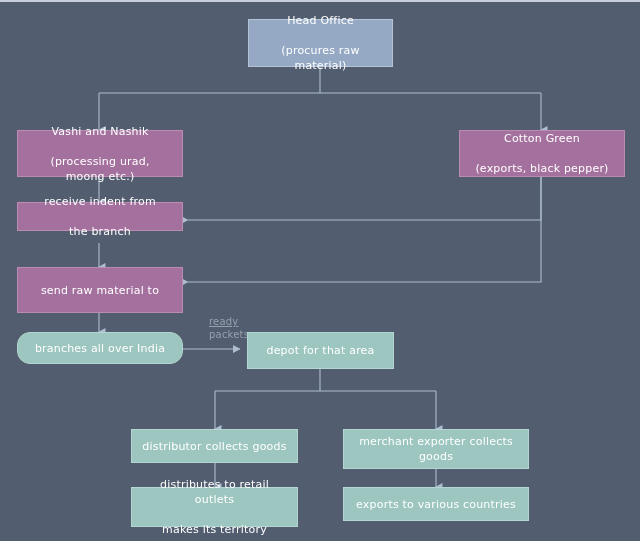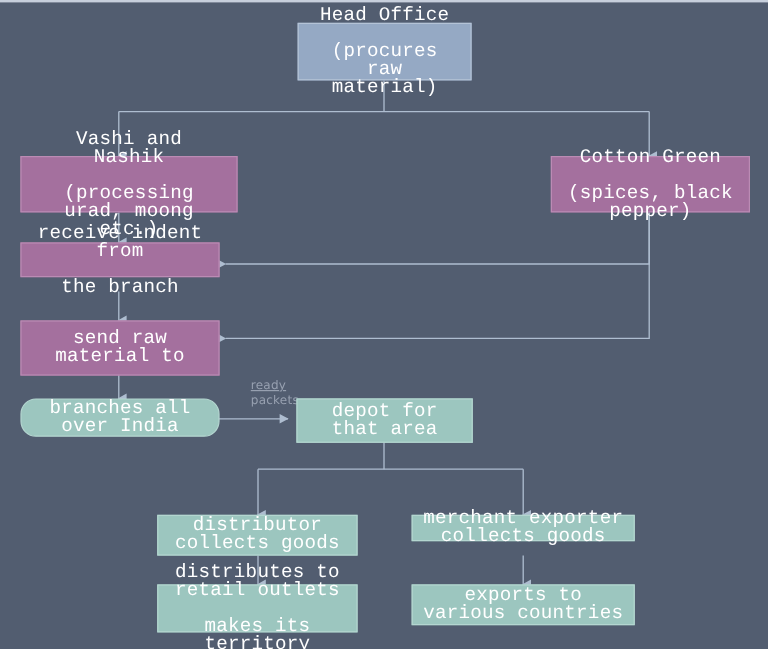--- a/index.html
+++ b/index.html
@@ -26,26 +26,25 @@
     pointer-events: none;
   }
   .node {
     position: absolute;
     box-sizing: border-box;
     display: flex;
     align-items: center;
     justify-content: center;
     text-align: center;
     color: #ffffff;
-    font-size: 16px;
+    font-size: 11px;
     line-height: 15px;
     letter-spacing: 0.2px;
     border: 1px solid rgba(255,255,255,0.35);
     z-index: 2;
-    font-family: Liberation Mono, monospace;
   }
   .node span { display: block; padding: 0 6px; }
   .node.head {
     background: #95a9c4;
     border-color: #b4c3d6;
   }
   .node.purple {
     background: #a4709e;
     border-color: #bb8bb4;
   }
@@ -117,26 +116,26 @@
     </g>
   </svg>
 
   <div class="edge-label above-node" style="left:209px; top:313px;"><span style="display: block; text-decoration: underline;">ready</span><span style="display: block;">packets</span></div>
 
 
   <div class="node head" style="left:248px; top:17px; width:145px; height:48px;">
     <span><span>Head Office</span><br><span>(procures raw material)</span></span>
   </div>
 
-  <div class="node purple" style="left:17px; top:128px; width:181px; height:47px;">
+  <div class="node purple" style="left:17px; top:128px; width:166px; height:47px;">
     <span><span>Vashi and Nashik</span><br><span>(processing urad, moong etc.)</span></span>
   </div>
 
   <div class="node purple" style="left:459px; top:128px; width:166px; height:47px;">
-    <span><span>Cotton Green</span><br><span>(spices, black pepper)</span></span>
+    <span><span>Cotton Green</span><br><span>(exports, black pepper)</span></span>
   </div>
 
   <div class="node purple" style="left:17px; top:200px; width:166px; height:29px;">
     <span><span>receive indent from</span><br><span>the branch</span></span>
   </div>
 
   <div class="node purple" style="left:17px; top:265px; width:166px; height:46px;">
     <span>send raw material to</span>
   </div>
 
@@ -145,21 +144,21 @@
   </div>
 
   <div class="node teal" style="left:247px; top:330px; width:147px; height:37px;">
     <span>depot for that area</span>
   </div>
 
   <div class="node teal" style="left:131px; top:427px; width:167px; height:34px;">
     <span>distributor collects goods</span>
   </div>
 
-  <div class="node teal" style="left:343px; top:427px; width:186px; height:22px;">
+  <div class="node teal" style="left:343px; top:427px; width:186px; height:40px;">
     <span>merchant exporter collects goods</span>
   </div>
 
   <div class="node teal" style="left:131px; top:485px; width:167px; height:40px;">
     <span><span>distributes to retail outlets</span><br><span>makes its territory</span></span>
   </div>
 
   <div class="node teal" style="left:343px; top:485px; width:186px; height:34px;">
     <span>exports to various countries</span>
   </div>

